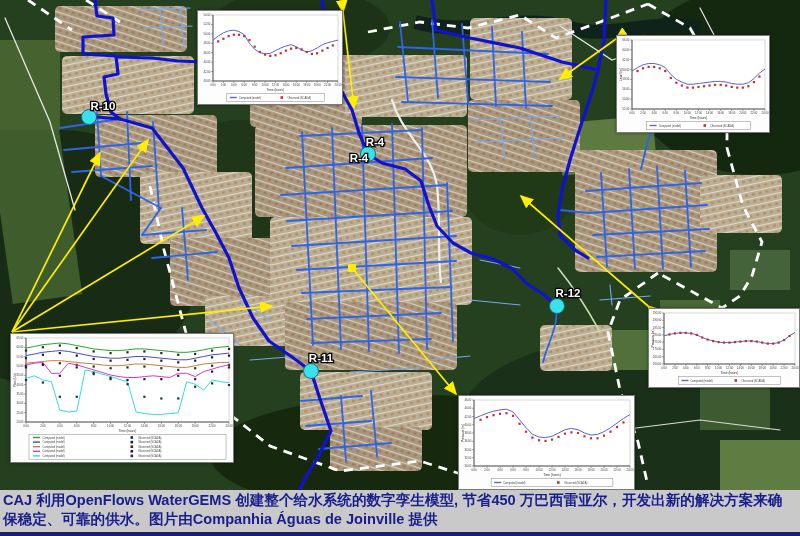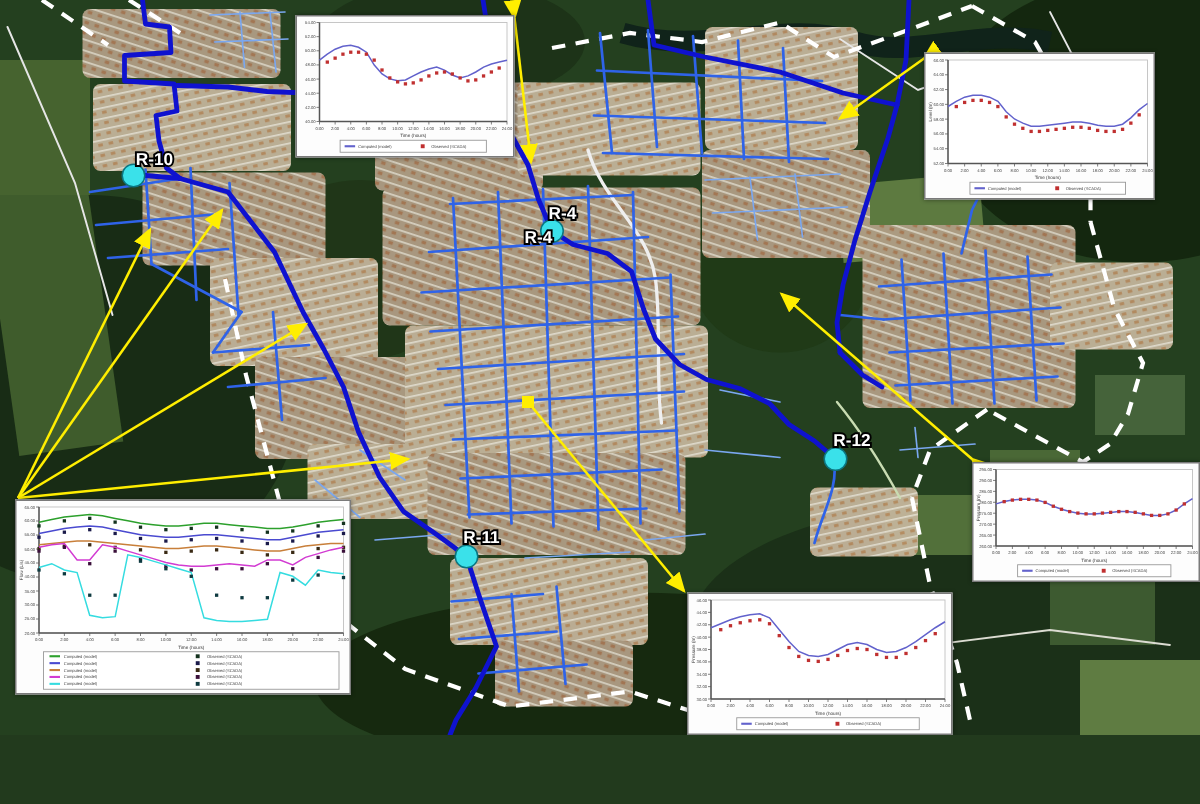--- a/index.html
+++ b/index.html
@@ -674,13 +674,16 @@
           <rect x="119.5" y="116" width="2.6" height="2.6" fill="#3a103a"></rect>
           <text x="127" y="118.3" font-size="2.7" fill="#444">Observed (SCADA)</text>
           <rect x="22" y="121.2" width="7" height="1.4" fill="#35dce0"></rect>
           <text x="31.5" y="122.9" font-size="2.7" fill="#444">Computed (model)</text>
           <rect x="119.5" y="120.60000000000001" width="2.6" height="2.6" fill="#0e3a40"></rect>
           <text x="127" y="122.9" font-size="2.7" fill="#444">Observed (SCADA)</text>
         </svg>
       </div>
   </div>
 
+  <div id="caption-bar">
+    <div class="cap">CAJ 利用OpenFlows WaterGEMS 创建整个给水系统的数字孪生模型, 节省450 万巴西雷亚尔，开发出新的解决方案来确保稳定、可靠的供水。图片由Companhia Águas de Joinville 提供</div>
+  </div>
 </div>
 
 </body></html>

